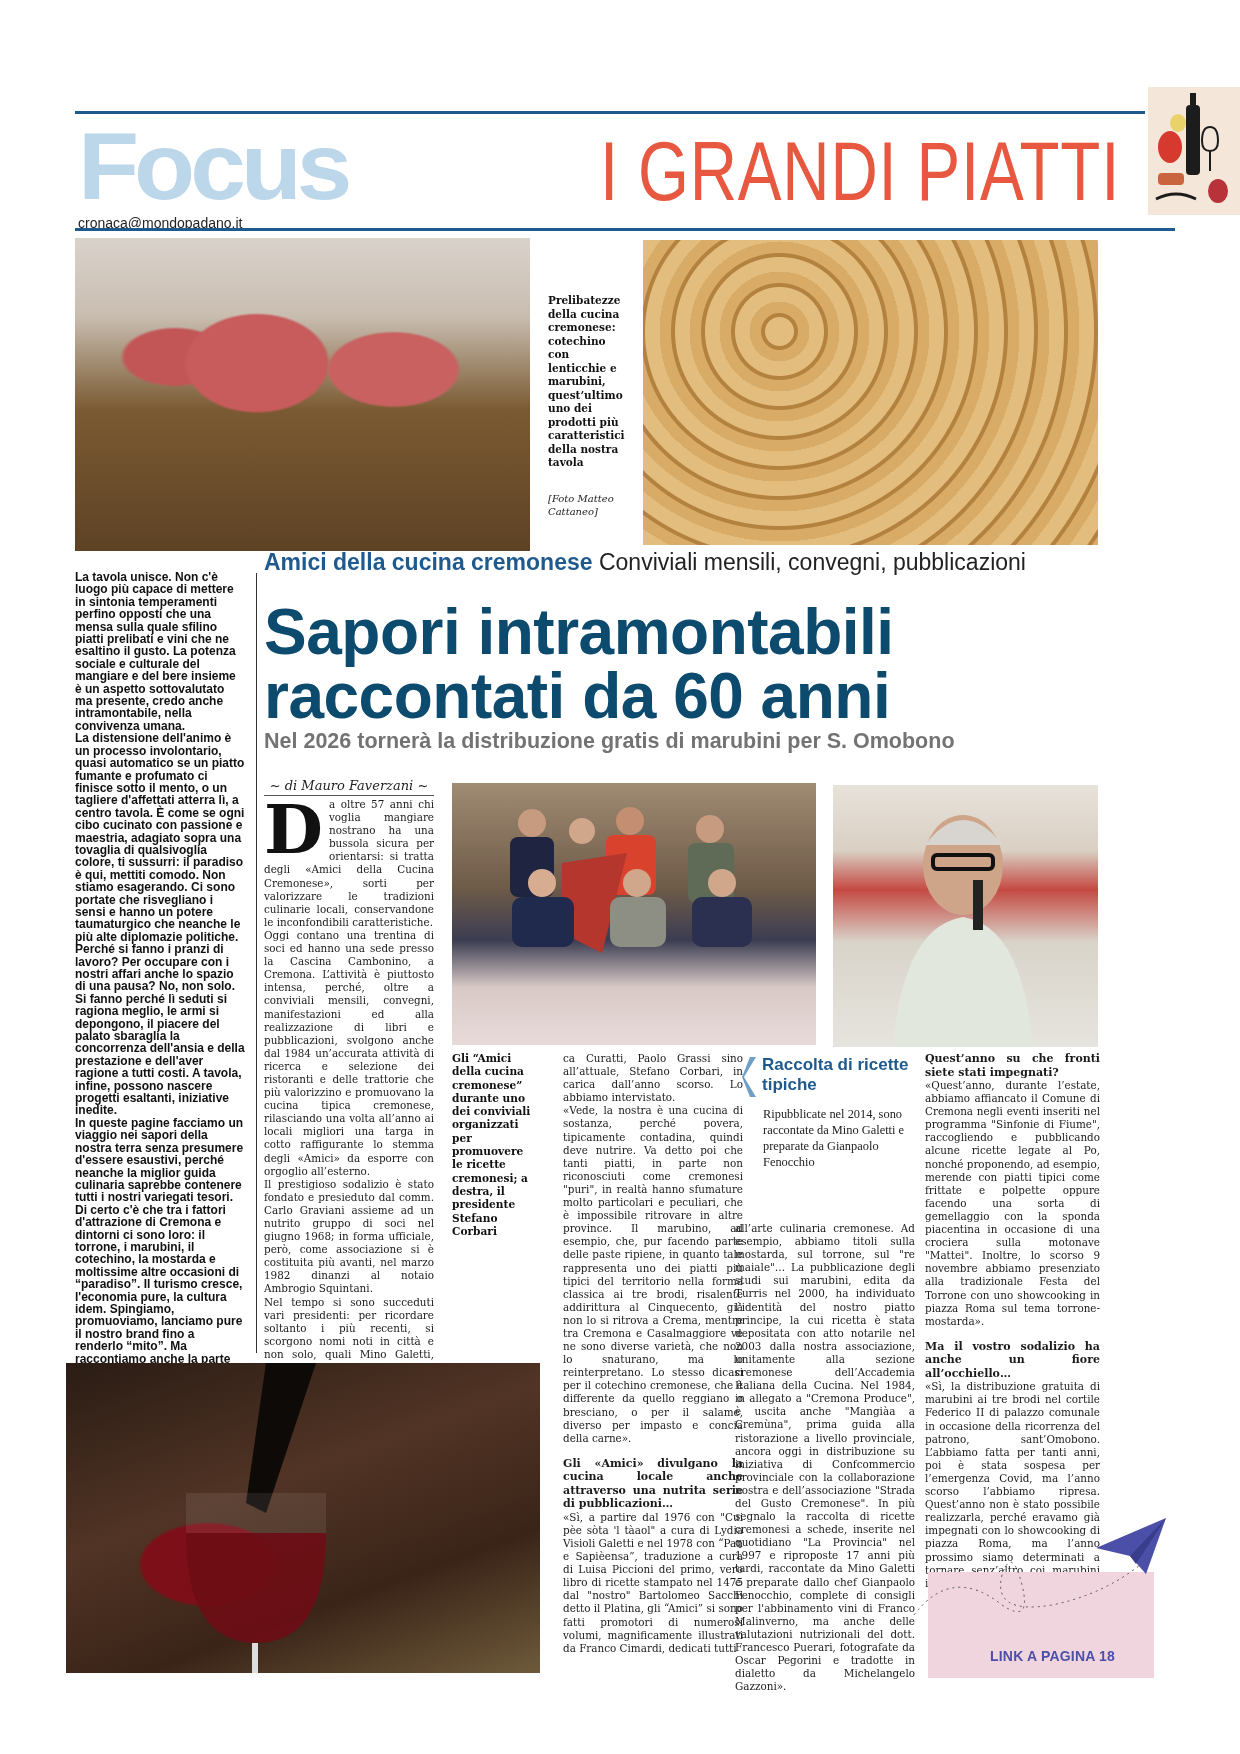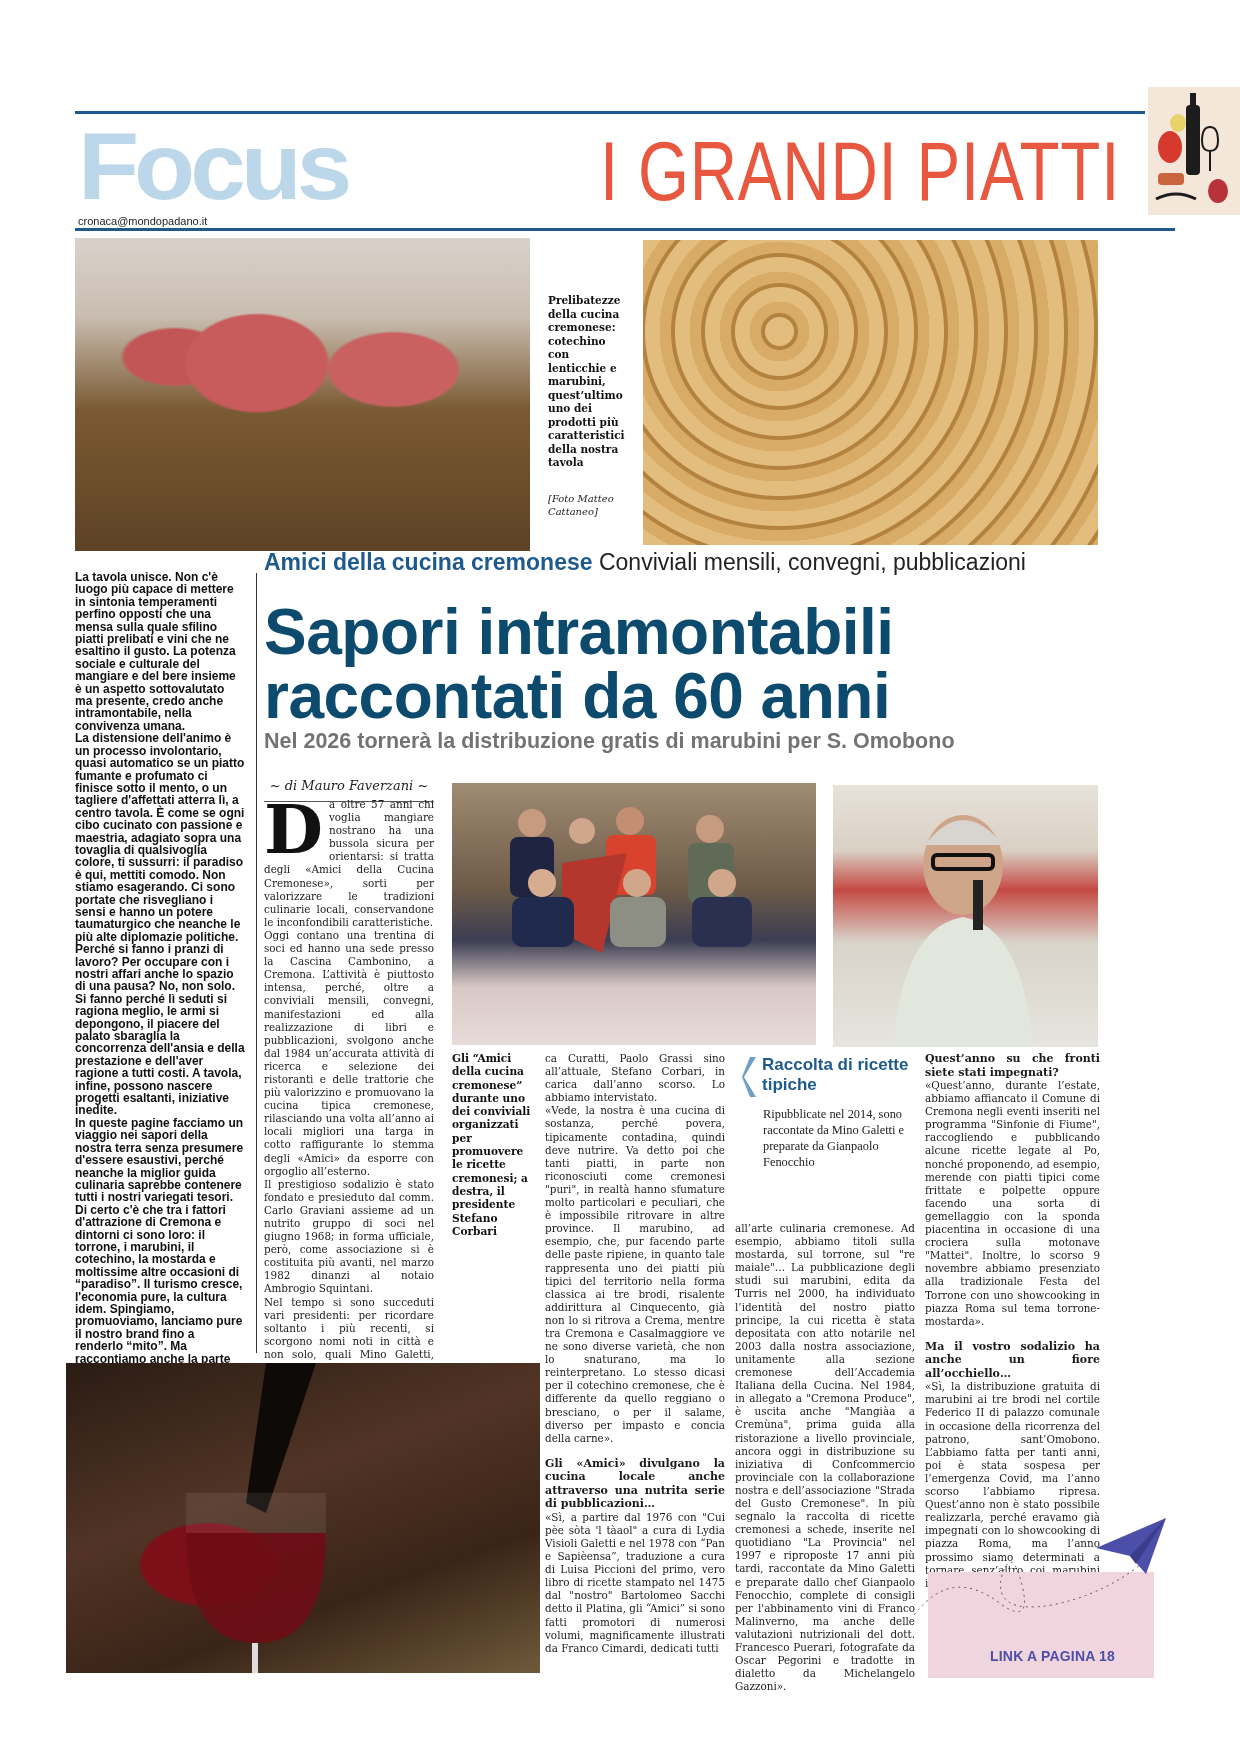--- a/index.html
+++ b/index.html
@@ -5,21 +5,21 @@
   * { box-sizing: border-box; margin: 0; padding: 0; }
   html, body { width: 1240px; height: 1754px; background: #ffffff; overflow: hidden; }
   body { position: relative; font-family: "DejaVu Serif", serif; color: #1a1a1a; }
 
   .abs { position: absolute; }
 
   
   .rule-top { left: 75px; top: 111px; width: 1070px; height: 3px; background: #1f5a8e; }
   .rule-bottom { left: 75px; top: 228px; width: 1100px; height: 3px; background: #1f5a8e; }
   .focus-logo { left: 78px; top: 118px; font-family: "Liberation Sans", sans-serif; font-weight: 900; font-size: 100px; line-height: 100px; color: #bcd7ea; letter-spacing: -5px; transform: scaleY(0.95); transform-origin: top left; }
-  .email { left: 78px; top: 215px; font-family: "Liberation Sans", sans-serif; font-size: 11px; color: #222; }
+  .email { left: 78px; top: 215px; font-family: "Liberation Sans", sans-serif; font-size: 14px; color: #222; }
   .section-title { left: 600px; top: 126px; font-family: "Liberation Sans", sans-serif; font-weight: 400; font-size: 84px; line-height: 90px; color: #e8573f; letter-spacing: 1px; transform: scaleX(0.78); transform-origin: top left; white-space: nowrap; }
   .corner-art { left: 1148px; top: 87px; width: 92px; height: 128px; background: #f4e6d8; overflow: hidden; }
 
   
   .photo { overflow: hidden; }
   .photo-cotechino { left: 75px; top: 238px; width: 455px; height: 313px; background: radial-gradient(ellipse at 40% 40%, #c85b5b 0 18%, transparent 19%), radial-gradient(ellipse at 70% 42%, #c96161 0 14%, transparent 15%), radial-gradient(ellipse at 22% 38%, #c25656 0 10%, transparent 11%), linear-gradient(180deg, #d9d2cb 0%, #c9bdb0 25%, #7a5a32 55%, #5e4225 100%); }
   .photo-marubini { left: 643px; top: 240px; width: 455px; height: 305px; background: repeating-radial-gradient(circle at 30% 30%, #e3bd7e 0 14px, #b4823f 15px 18px, #d8ab66 19px 30px), #c99a55; }
   .photo-convivio { left: 452px; top: 783px; width: 364px; height: 262px; background: linear-gradient(180deg, #a08b73 0%, #6e5b48 40%, #3b3d52 60%, #d9c9c6 78%, #e7dbd9 100%); }
   .photo-president { left: 833px; top: 785px; width: 265px; height: 262px; background: linear-gradient(180deg, #e7e2da 0%, #dad0c4 25%, #c44a43 40%, #d9d4ca 60%, #e6e4de 100%); }
   .photo-wine { left: 66px; top: 1363px; width: 474px; height: 310px; background: radial-gradient(ellipse at 30% 65%, #7d0f18 0 14%, transparent 15%), linear-gradient(160deg, #2a1c14 0%, #513425 40%, #3a2418 70%, #6e5a3a 100%); }
@@ -34,29 +34,29 @@
   .col-divider { left: 256px; top: 573px; width: 1px; height: 780px; background: #333; }
 
   
   .kicker { left: 264px; top: 548px; font-family: "Liberation Sans", sans-serif; font-size: 23px; line-height: 28px; white-space: nowrap; }
   .kicker .k-brand { color: #1f5a8e; font-weight: 900; }
   .kicker .k-rest { color: #222; font-weight: 400; }
   .headline { left: 264px; top: 600px; width: 840px; font-family: "Liberation Sans", sans-serif; font-weight: 900; font-size: 64px; line-height: 64px; color: #0c4a6e; letter-spacing: -0.5px; }
   .subheadline { left: 264px; top: 728px; font-family: "Liberation Sans", sans-serif; font-weight: 900; font-size: 21.5px; line-height: 26px; color: #737373; white-space: nowrap; }
 
   
-  .byline { left: 264px; top: 778px; width: 170px; font-style: italic; font-size: 13px; color: #222; border-bottom: 1px solid #555; padding-bottom: 8px; text-align: center; }
+  .byline { left: 264px; top: 778px; width: 170px; font-style: italic; font-size: 13px; color: #222; border-bottom: 1px solid #555; padding-bottom: 2px; text-align: center; }
 
   
   .body-col { font-family: "DejaVu Serif", serif; font-size: 10.4px; line-height: 13.1px; color: #1a1a1a; text-align: justify; hyphens: auto; }
   .body-col p { margin: 0; }
   .body-col .q { font-weight: 700; font-size: 11px; line-height: 13.5px; margin-top: 12px; }
   .col1 { left: 264px; top: 798px; width: 170px; }
   .dropcap { float: left; font-family: "DejaVu Serif", serif; font-weight: 700; font-size: 68px; line-height: 58px; margin: 2px 6px 0 0; color: #111; }
-  .col2 { left: 545px; top: 1052px; width: 180px; }
+  .col2 { left: 563px; top: 1052px; width: 180px; }
   .col3 { left: 735px; top: 1222px; width: 180px; }
   .col4 { left: 925px; top: 1052px; width: 175px; }
 
   .caption-convivio { left: 452px; top: 1052px; width: 80px; font-weight: 700; font-size: 10.6px; line-height: 13.3px; color: #111; }
 
   
   .box-chevron { left: 742px; top: 1057px; width: 16px; height: 40px; }
   .box-title { left: 762px; top: 1055px; width: 160px; font-family: "Liberation Sans", sans-serif; font-weight: 900; font-size: 17px; line-height: 20px; color: #1f5a8e; }
   .box-text { left: 763px; top: 1106px; width: 160px; font-family: Liberation Serif, serif; font-size: 12.4px; line-height: 16px; color: #222; }
 

